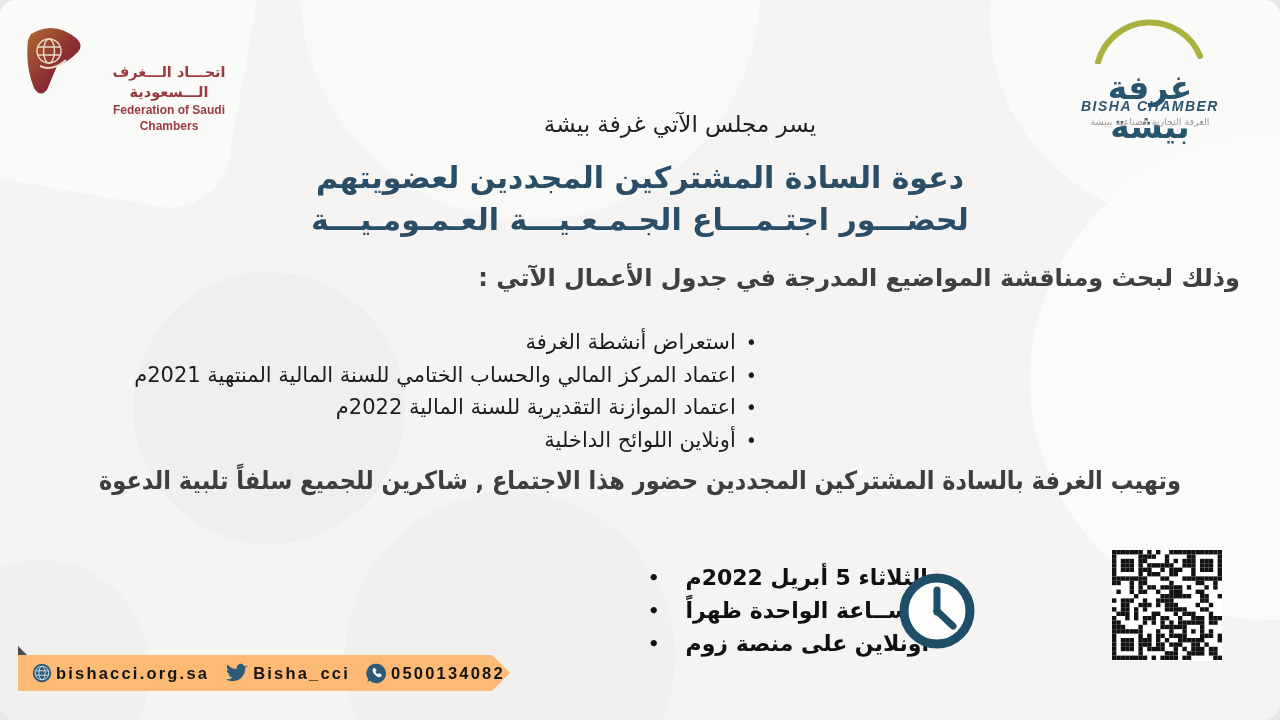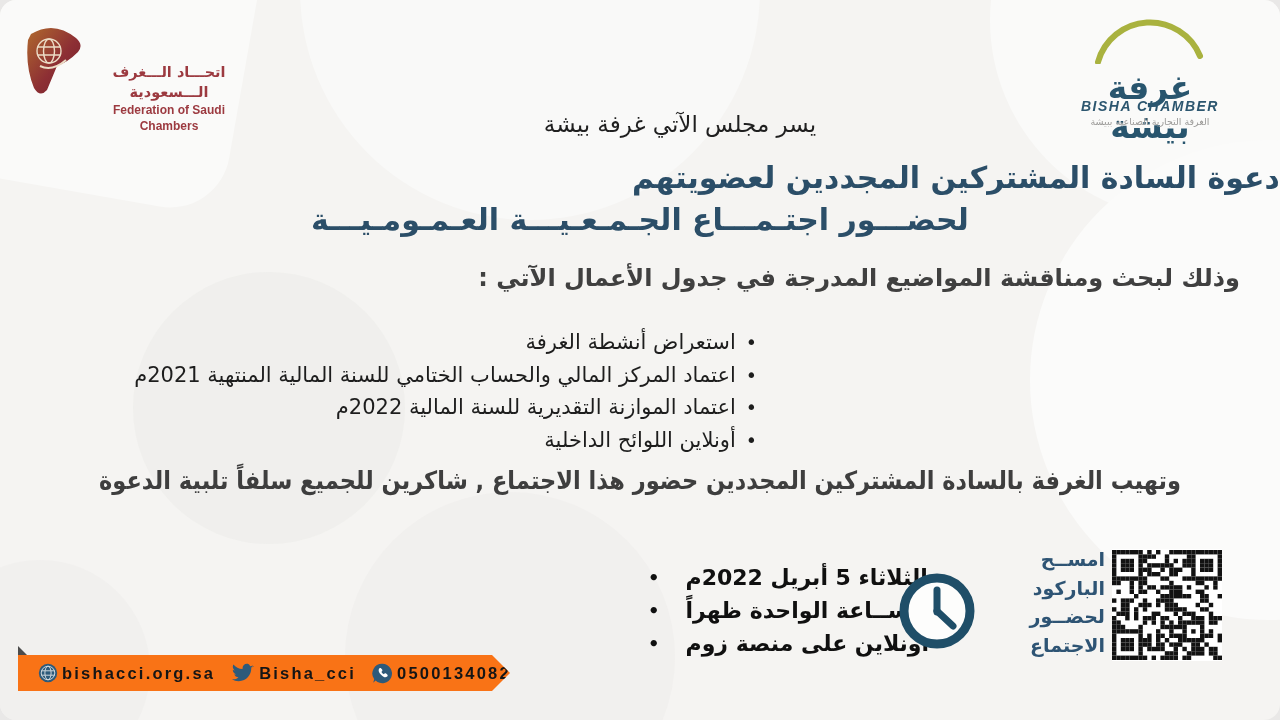--- a/index.html
+++ b/index.html
@@ -29,21 +29,21 @@
   .bisha-arc{position:absolute;left:20px;top:4px;}
   .bisha-ar{position:absolute;left:0;top:60px;width:160px;font-size:33px;font-weight:700;color:#28556e;direction:rtl;}
   .bisha-en{position:absolute;left:0;top:90px;width:160px;font-size:14px;font-weight:700;letter-spacing:1.5px;color:#2c566f;font-family:"Liberation Sans",sans-serif;font-style:italic;}
   .bisha-tag{position:absolute;left:0;top:108px;width:160px;font-size:9.5px;color:#9b9a98;direction:rtl;}
 
   
   .intro-line{position:absolute;left:380px;top:111px;width:600px;text-align:center;
     font-size:23px;color:#1f1f1f;direction:rtl;}
   .title-line{position:absolute;left:0;width:1280px;text-align:center;
     font-size:30px;font-weight:700;color:#2b4e68;direction:rtl;}
-  #title1{top:160px;text-align:right;}
+  #title1{top:160px;}
   #title2{top:202px;}
   .agenda-intro{position:absolute;left:0;top:264px;width:1240px;text-align:right;
     font-size:24px;font-weight:700;color:#404040;direction:rtl;}
 
   .agenda-list{position:absolute;right:523px;top:326px;direction:rtl;text-align:right;}
   .agenda-item{font-size:21px;color:#1d1d1d;line-height:32.5px;white-space:nowrap;}
   .agenda-item::before{content:"•";margin-left:10px;font-size:19px;color:#1d1d1d;}
 
   .closing-note{position:absolute;left:0;top:466px;width:1280px;text-align:center;
     font-size:25px;font-weight:700;color:#3e3e3e;direction:rtl;
@@ -57,23 +57,23 @@
   .clock-wrap{position:absolute;left:897px;top:571px;width:80px;height:80px;}
 
   
   .qr-labels{position:absolute;right:175px;top:545px;width:110px;text-align:right;direction:rtl;}
   .qr-label{font-size:19px;font-weight:700;color:#2e5474;line-height:28.5px;white-space:nowrap;}
   .qr-box{position:absolute;left:1112px;top:549px;width:110px;height:112px;background:#fff;}
 
   
   .fold-corner{position:absolute;left:18px;top:646px;width:10px;height:10px;background:#4c4c4c;
     clip-path:polygon(0 0,100% 100%,0 100%);}
-  .footer-ribbon{position:absolute;left:18px;top:655px;width:492px;height:36px;background:#f97316;
+  .footer-ribbon{position:absolute;left:18px;top:655px;width:492px;height:36px;background:#fdba74;
     clip-path:polygon(0 0,474px 0,492px 18px,474px 36px,0 36px);
-    display:flex;align-items:center;padding-left:20px;box-sizing:border-box;
+    display:flex;align-items:center;padding-left:14px;box-sizing:border-box;
     font-family:"Liberation Sans",sans-serif;}
   .footer-item{display:flex;align-items:center;margin-right:16px;}
   .footer-item .icon{margin-right:4px;display:flex;align-items:center;}
   .footer-text{font-size:16.5px;font-weight:700;color:#151515;letter-spacing:2.2px;white-space:nowrap;}
 </style>
 </head>
 <body>
 
 <div class="poster">
 
@@ -147,26 +147,20 @@
   </div>
 
   <div class="clock-wrap">
     <svg width="80" height="80" viewBox="0 0 80 80">
       <circle cx="40" cy="40" r="33" fill="#fdfdfc" stroke="#1f4e68" stroke-width="9"></circle>
       <line x1="40" y1="41" x2="40" y2="19" stroke="#1f4e68" stroke-width="7" stroke-linecap="round"></line>
       <line x1="40" y1="40" x2="56" y2="55" stroke="#1f4e68" stroke-width="7" stroke-linecap="round"></line>
     </svg>
   </div>
 
-  <div class="qr-labels">
-    <div class="qr-label">امســح</div>
-    <div class="qr-label">الباركود</div>
-    <div class="qr-label">لحضــور</div>
-    <div class="qr-label">الاجتماع</div>
-  </div>
   <div class="qr-box" id="qr"><svg width="110" height="112" viewBox="0 0 110 112">
         <rect width="110" height="112" fill="#ffffff"></rect>
         <rect x="0.00" y="1.00" width="4.40" height="4.40" fill="#121212"></rect>
         <rect x="4.40" y="1.00" width="4.40" height="4.40" fill="#121212"></rect>
         <rect x="8.80" y="1.00" width="4.40" height="4.40" fill="#121212"></rect>
         <rect x="13.20" y="1.00" width="4.40" height="4.40" fill="#121212"></rect>
         <rect x="17.60" y="1.00" width="4.40" height="4.40" fill="#121212"></rect>
         <rect x="22.00" y="1.00" width="4.40" height="4.40" fill="#121212"></rect>
         <rect x="26.40" y="1.00" width="4.40" height="4.40" fill="#121212"></rect>
         <rect x="35.20" y="1.00" width="4.40" height="4.40" fill="#121212"></rect>

